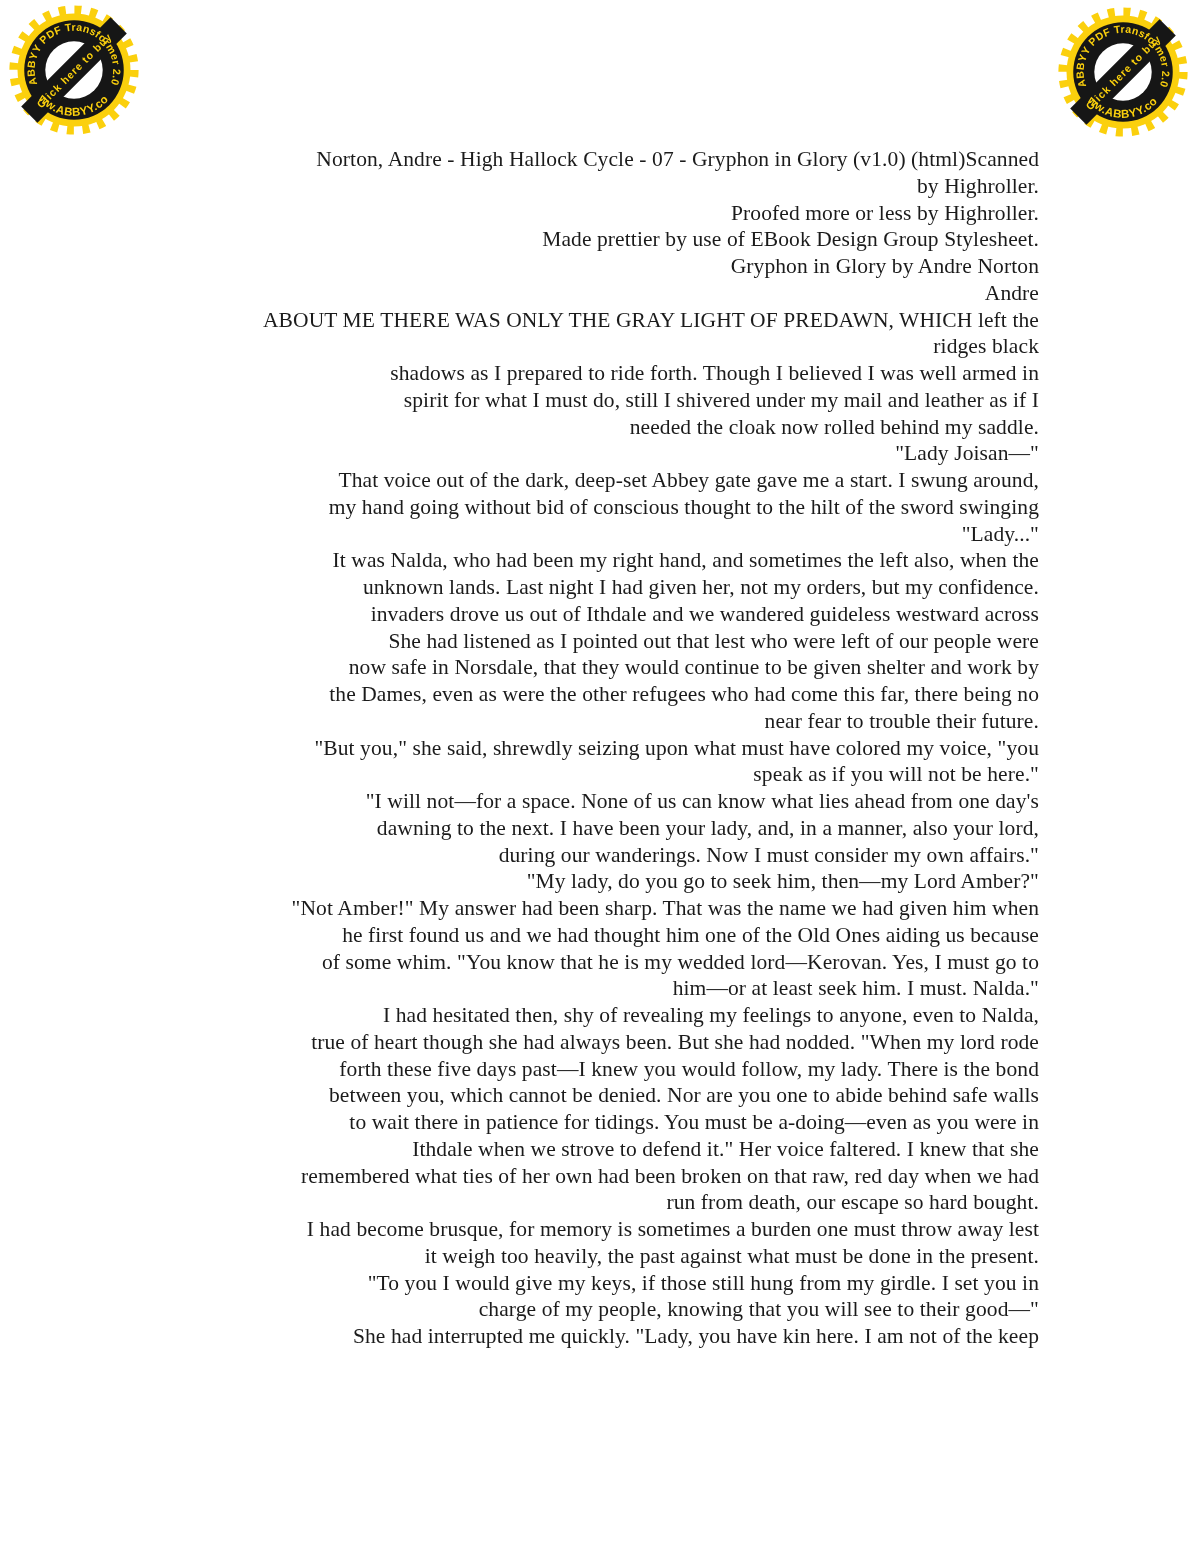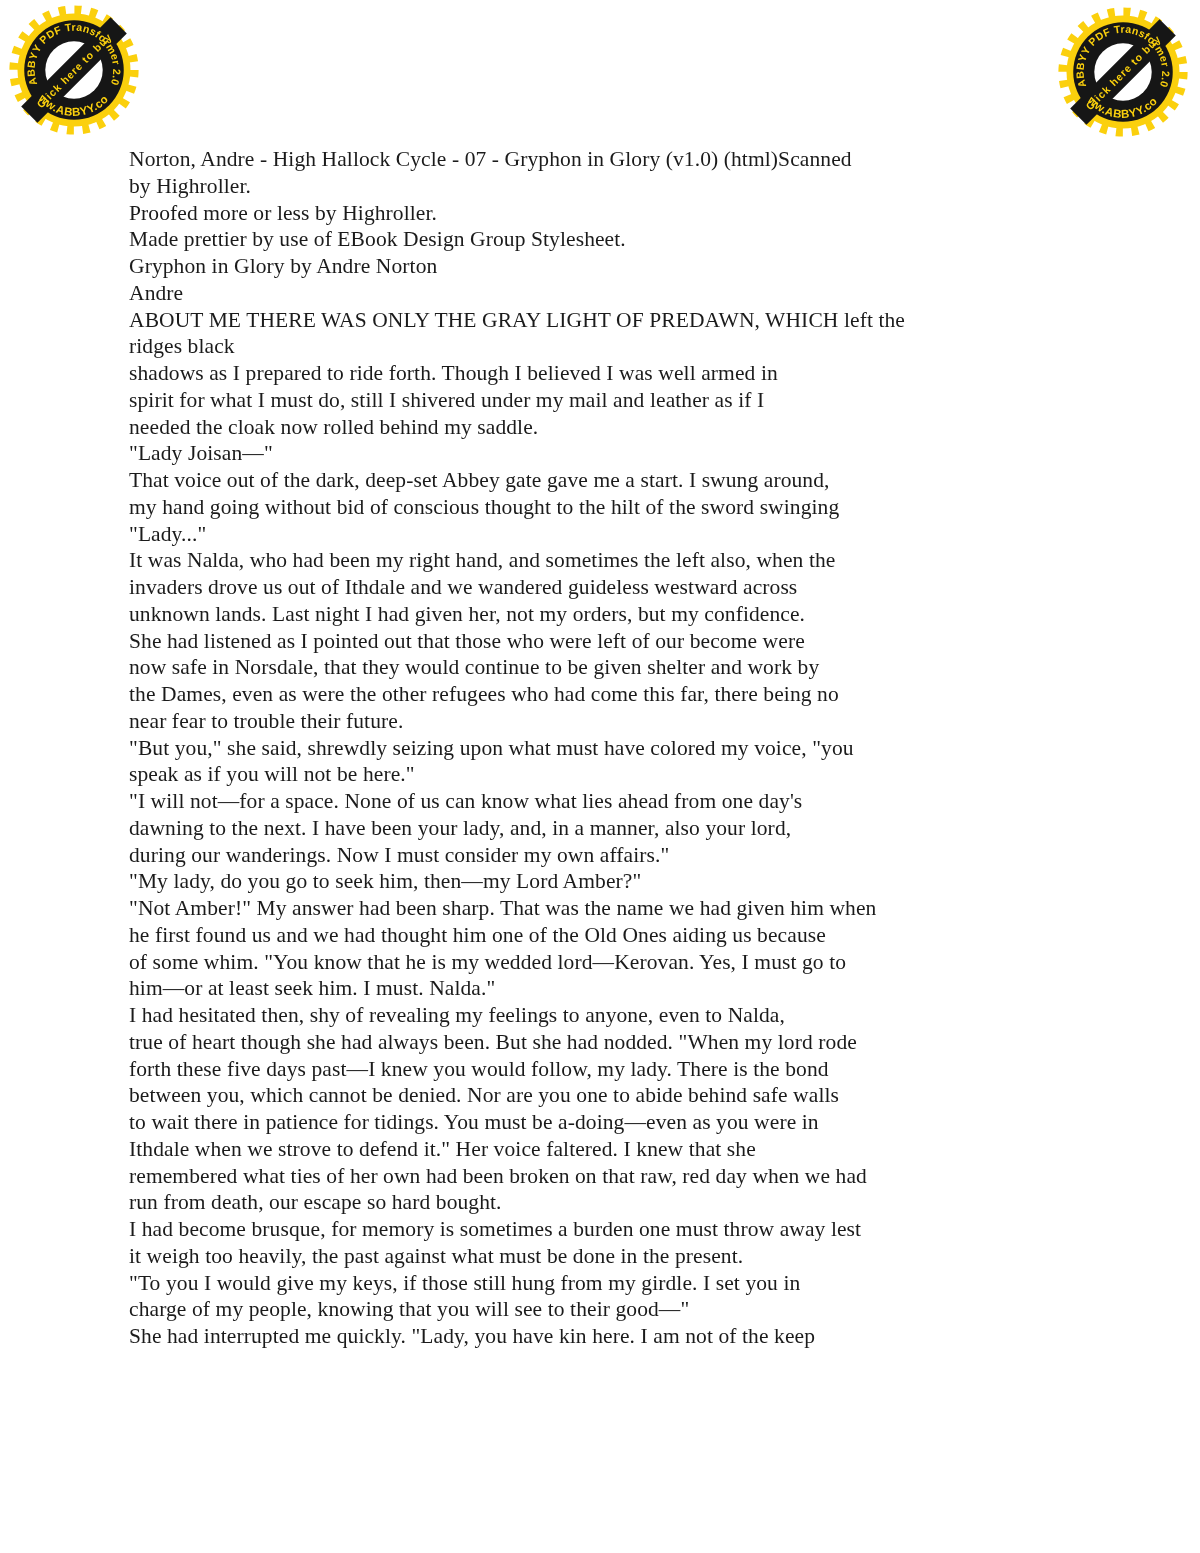--- a/index.html
+++ b/index.html
@@ -37,20 +37,21 @@
     top: 146px;
     width: 910px;
     color: #1b1b1b;
     font-size: 21.5px;
     letter-spacing: 0.1px;
   }
   .text-block .line {
     height: 26.75px;
     line-height: 26.75px;
     white-space: pre;
+    text-align: right;
   }
 </style>
 </head>
 <body>
 
 <div class="page">
 
   <div class="stamp stamp-left">
     <svg viewBox="0 0 140 140" xmlns="http://www.w3.org/2000/svg">
       <defs>
@@ -111,23 +112,23 @@
       <div class="line">ABOUT ME THERE WAS ONLY THE GRAY LIGHT OF PREDAWN, WHICH left the</div>
       <div class="line">ridges black</div>
       <div class="line">shadows as I prepared to ride forth. Though I believed I was well armed in</div>
       <div class="line">spirit for what I must do, still I shivered under my mail and leather as if I</div>
       <div class="line">needed the cloak now rolled behind my saddle.</div>
       <div class="line">"Lady Joisan—"</div>
       <div class="line">That voice out of the dark, deep-set Abbey gate gave me a start. I swung around,</div>
       <div class="line">my hand going without bid of conscious thought to the hilt of the sword swinging</div>
       <div class="line">"Lady..."</div>
       <div class="line">It was Nalda, who had been my right hand, and sometimes the left also, when the</div>
+      <div class="line">unknown lands. Last night I had given her, not my orders, but my confidence.</div>
       <div class="line">invaders drove us out of Ithdale and we wandered guideless westward across</div>
-      <div class="line">unknown lands. Last night I had given her, not my orders, but my confidence.</div>
-      <div class="line">She had listened as I pointed out that those who were left of our become were</div>
+      <div class="line">She had listened as I pointed out that lest who were left of our people were</div>
       <div class="line">now safe in Norsdale, that they would continue to be given shelter and work by</div>
       <div class="line">the Dames, even as were the other refugees who had come this far, there being no</div>
       <div class="line">near fear to trouble their future.</div>
       <div class="line">"But you," she said, shrewdly seizing upon what must have colored my voice, "you</div>
       <div class="line">speak as if you will not be here."</div>
       <div class="line">"I will not—for a space. None of us can know what lies ahead from one day's</div>
       <div class="line">dawning to the next. I have been your lady, and, in a manner, also your lord,</div>
       <div class="line">during our wanderings. Now I must consider my own affairs."</div>
       <div class="line">"My lady, do you go to seek him, then—my Lord Amber?"</div>
       <div class="line">"Not Amber!" My answer had been sharp. That was the name we had given him when</div>

